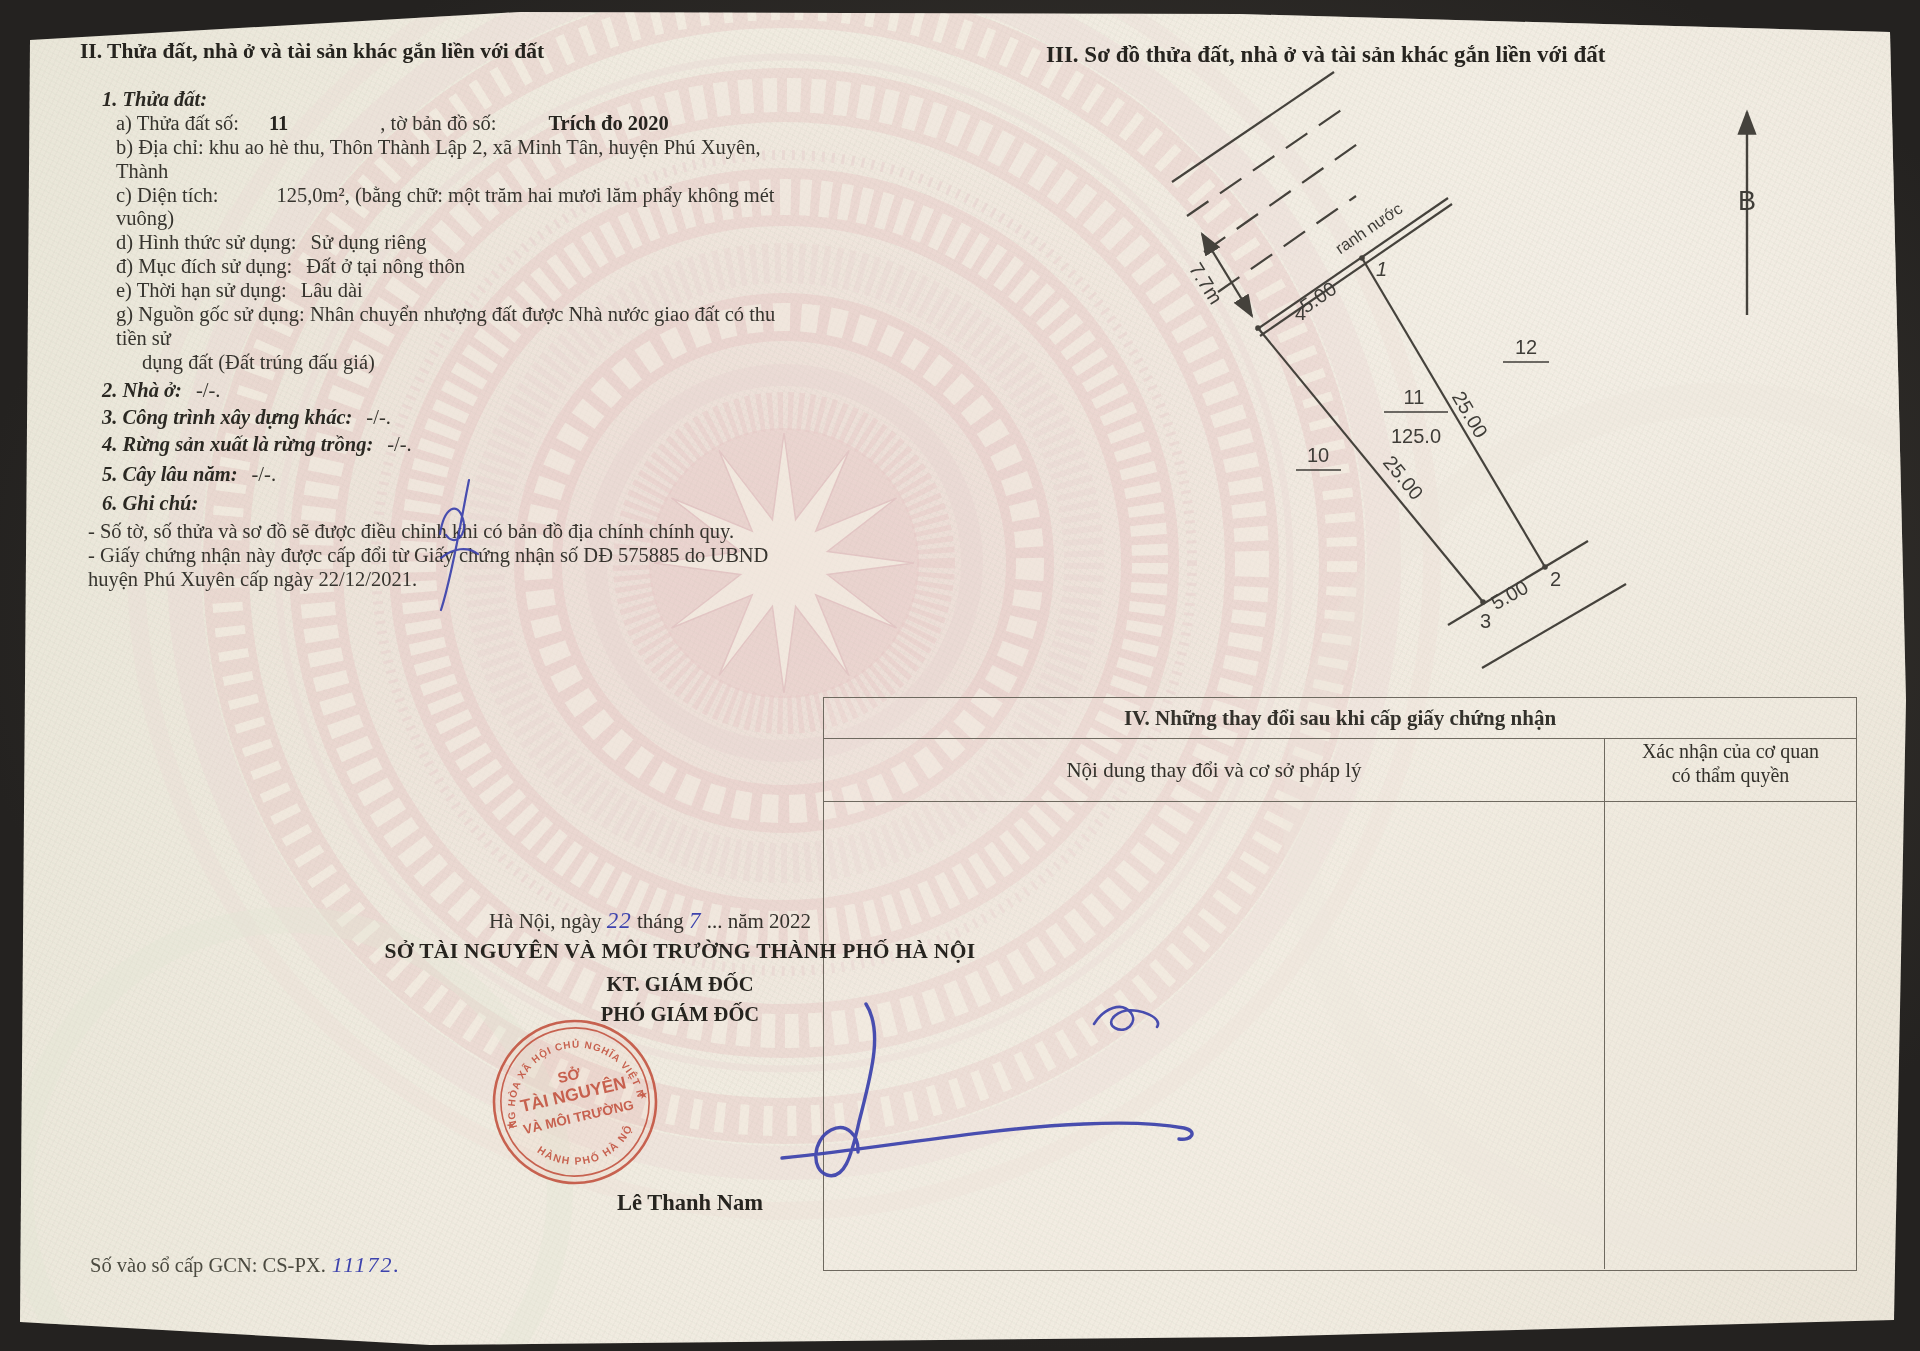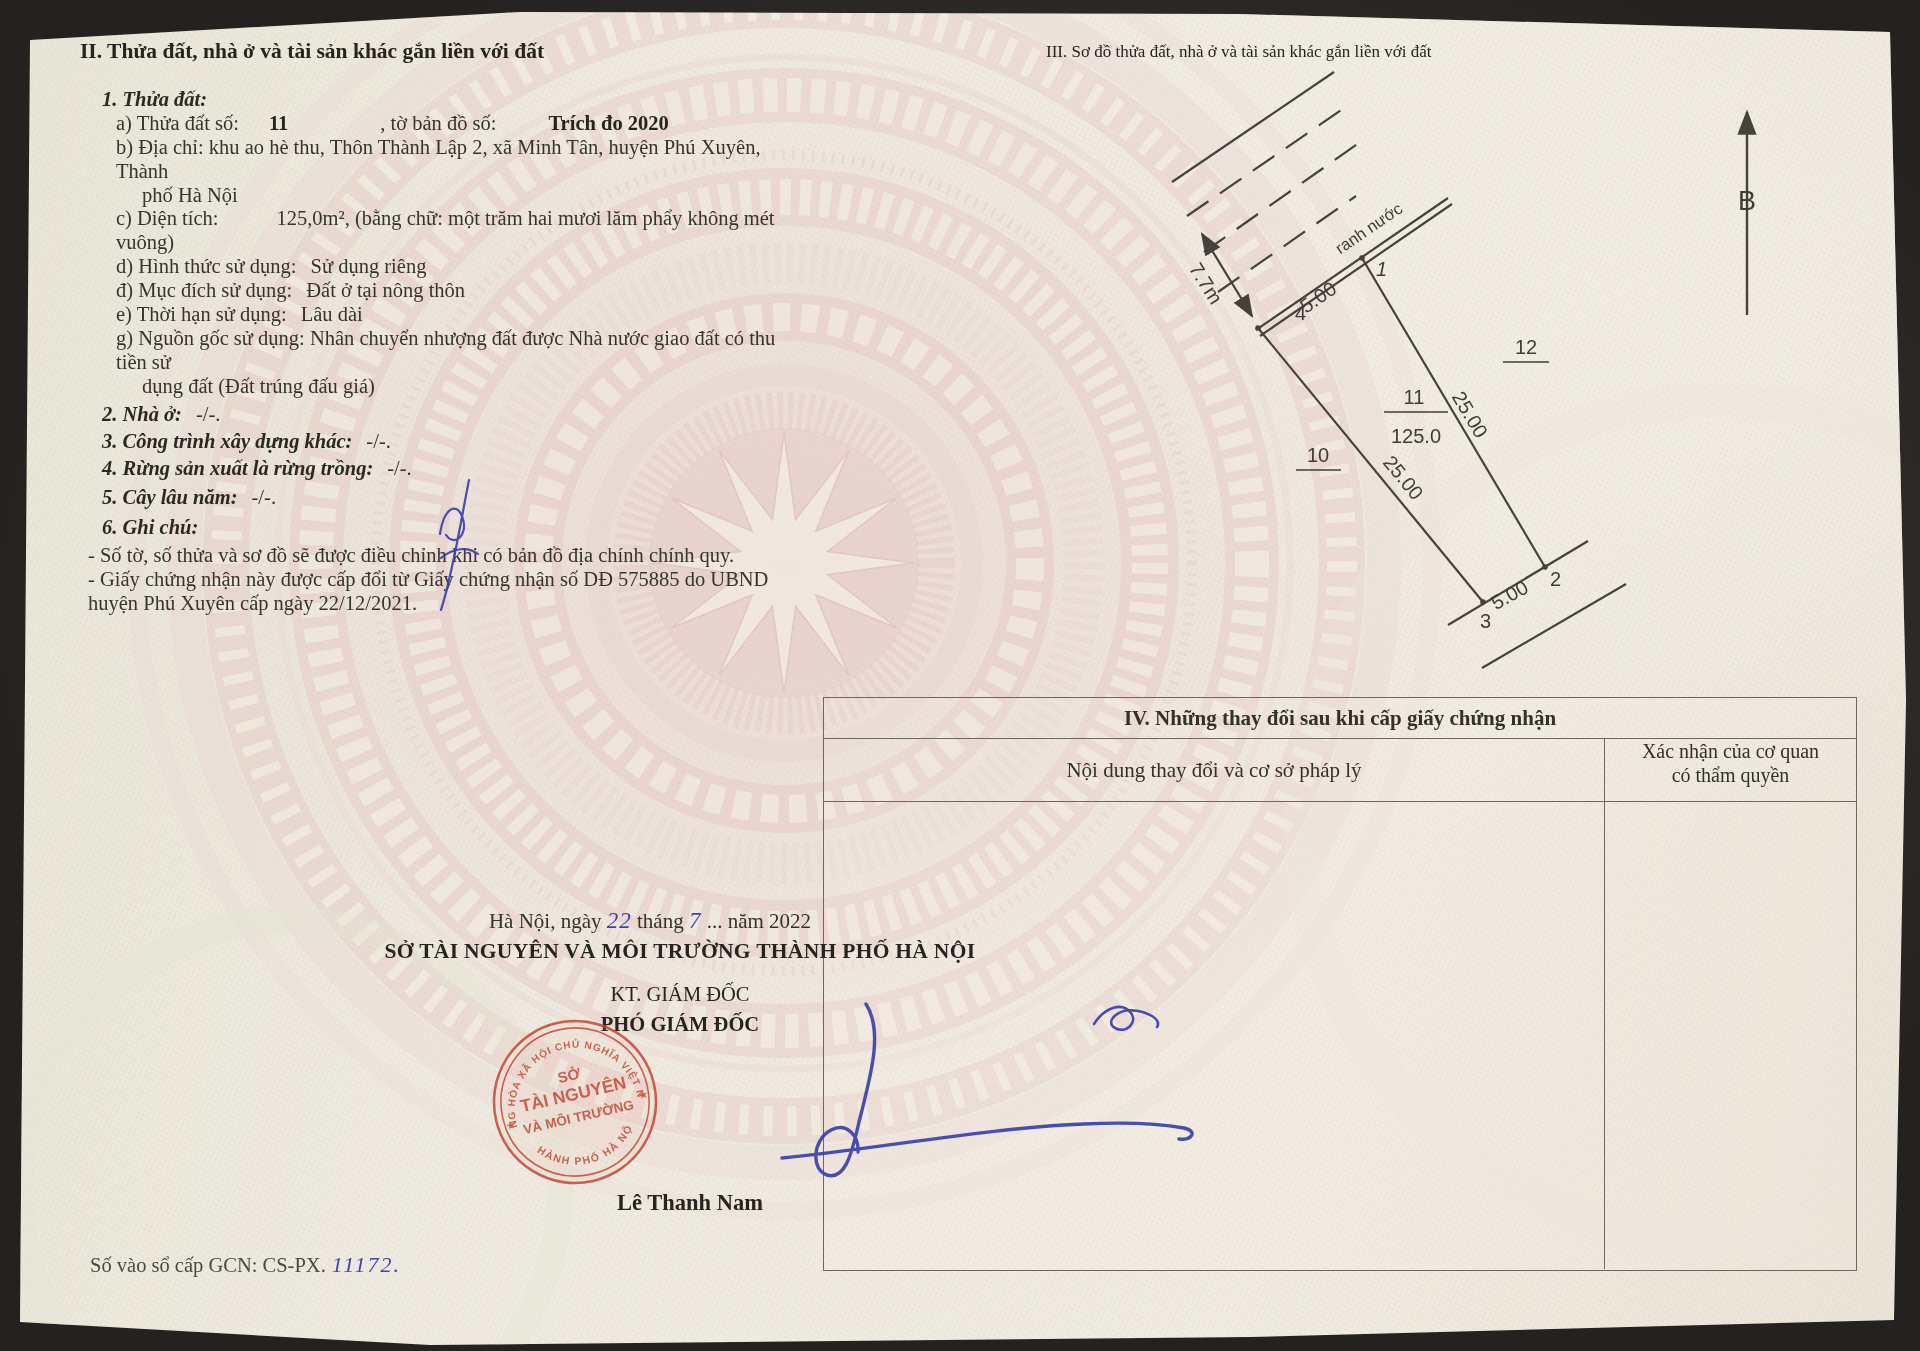--- a/index.html
+++ b/index.html
@@ -32,40 +32,40 @@
   #sec2 .h{font-weight:700;font-size:21.5px;color:#26241f;}
   #sec2 .sub{font-weight:700;font-style:italic;margin-left:22px;color:#2a2822;}
   #sec2 .f{margin-left:36px;}
   #sec2 .cont{margin-left:62px;}
   #sec2 .note{margin-left:8px;}
   #sec2 .b{font-weight:700;color:#26241f;}
   #sec2 .v{font-weight:400;font-style:normal;color:#36342e;}
   .gap-a2{margin-left:30px;} .gap-a3{margin-left:92px;} .gap-a4{margin-left:52px;}
   .gap-c2{margin-left:58px;} .gap-sm{margin-left:14px;}
   
-  #sec3h{left:1046px;top:42px;width:700px;font-size:17px;font-weight:400;color:#26241f;z-index:3;}
+  #sec3h{left:1046px;top:42px;width:700px;font-size:23px;font-weight:700;color:#26241f;z-index:3;}
   
   #tbl4{
     left:823px;top:697px;width:1032px;height:572px;z-index:3;
     border:1.6px solid #6e695f;color:#33312b;background:rgba(248,244,236,.14);
   }
   #tbl4 .title{height:40px;border-bottom:1.4px solid #6e695f;display:flex;align-items:center;justify-content:center;font-weight:700;font-size:21px;}
   #tbl4 .hdr{display:flex;height:62px;border-bottom:1.4px solid #6e695f;}
   #tbl4 .hdr .c1{flex:0 0 780px;display:flex;align-items:center;justify-content:center;font-size:21px;border-right:1.4px solid #6e695f;}
   #tbl4 .hdr .c2{flex:1;display:flex;flex-direction:column;align-items:center;font-size:20px;line-height:24px;}
   #tbl4 .bodyrow{display:flex;height:467px;}
   #tbl4 .bodyrow .c1{flex:0 0 780px;border-right:1.4px solid #6e695f;}
   #tbl4 .bodyrow .c2{flex:1;}
   
   .hand{color:#3d43ad;font-style:italic;}
   #dateline{left:300px;top:908px;width:700px;text-align:center;font-size:21px;color:#34322c;z-index:3;}
   #dateline .hand{font-size:23px;letter-spacing:1px;}
   #orgblock{left:330px;top:939px;width:700px;text-align:center;z-index:3;color:#26241f;}
   #orgblock .org{font-size:21.5px;font-weight:700;letter-spacing:.3px;}
-  #orgblock .kt{font-size:20.5px;font-weight:400;margin-top:19px;}
+  #orgblock .kt{font-size:20.5px;font-weight:700;margin-top:9px;}
   #orgblock .deputy{font-size:20.5px;font-weight:700;margin-top:7px;}
   #signer{left:540px;top:1190px;width:300px;text-align:center;font-size:22.5px;font-weight:700;color:#26241f;z-index:5;}
   #footerline{left:90px;top:1252px;font-size:20.5px;color:#4b4a40;z-index:3;text-align:center;}
   #footerline .hand{font-size:22px;letter-spacing:2px;margin-left:6px;}
   .layer{position:absolute;inset:0;pointer-events:none;}
 </style>
 </head>
 <body>
 
 <div id="photo">
@@ -93,21 +93,20 @@
       </g>
       <circle cx="290" cy="1190" r="270" fill="none" stroke="#e2e5d3" stroke-width="26" opacity=".35"></circle>
       <circle cx="1720" cy="820" r="420" fill="none" stroke="#ece6da" stroke-width="34" opacity=".3"></circle>
     </svg>
 
     <div id="sec2" class="abs">
       <div class="h">II. Thửa đất, nhà ở và tài sản khác gắn liền với đất</div>
       <div class="sub" style="margin-top:24px">1. Thửa đất:</div>
       <div class="f"><span>a) Thửa đất số:</span><span class="b gap-a2">11</span><span class="gap-a3">, tờ bản đồ số:</span><span class="b gap-a4">Trích đo 2020</span></div>
       <div class="f">b) Địa chỉ:  khu ao hè thu, Thôn Thành Lập 2, xã Minh Tân, huyện Phú Xuyên, Thành</div>
-      <div class="cont">phố Hà Nội</div>
       <div class="f"><span>c) Diện tích:</span><span class="gap-c2">125,0m²</span><span>, (bằng chữ: một trăm hai mươi lăm phẩy không mét vuông)</span></div>
       <div class="f"><span>d) Hình thức sử dụng:</span><span class="gap-sm">Sử dụng riêng</span></div>
       <div class="f"><span>đ) Mục đích sử dụng:</span><span class="gap-sm">Đất ở tại nông thôn</span></div>
       <div class="f"><span>e) Thời hạn sử dụng:</span><span class="gap-sm">Lâu dài</span></div>
       <div class="f">g) Nguồn gốc sử dụng:  Nhân chuyển nhượng đất được Nhà nước giao đất có thu tiền sử</div>
       <div class="cont">dụng đất (Đất trúng đấu giá)</div>
       <div class="sub" style="margin-top:4px"><span>2. Nhà ở:</span><span class="v gap-sm">-/-.</span></div>
       <div class="sub" style="margin-top:3px"><span>3. Công trình xây dựng khác:</span><span class="v gap-sm">-/-.</span></div>
       <div class="sub" style="margin-top:3px"><span>4. Rừng sản xuất là rừng trồng:</span><span class="v gap-sm">-/-.</span></div>
       <div class="sub" style="margin-top:6px"><span>5. Cây lâu năm:</span><span class="v gap-sm">-/-.</span></div>

